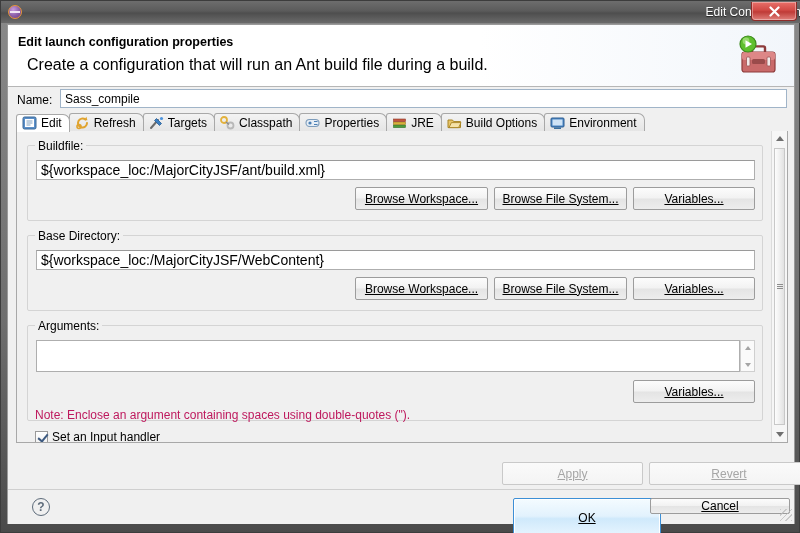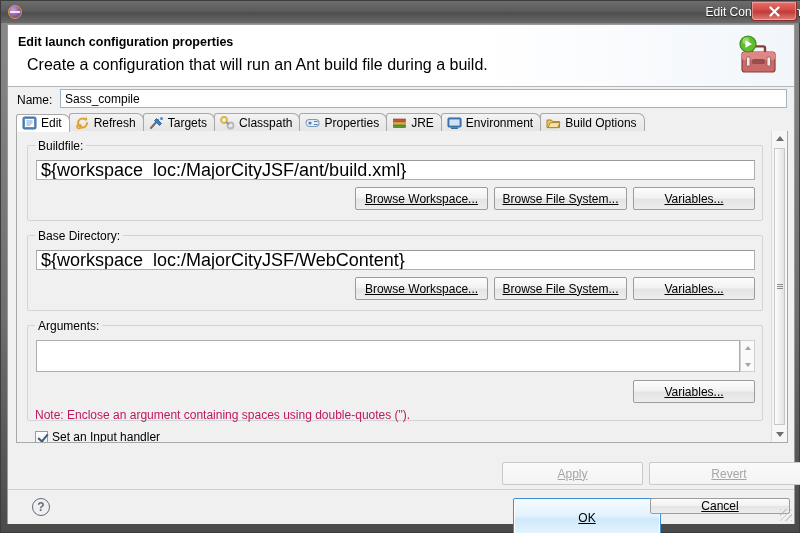--- a/index.html
+++ b/index.html
@@ -223,21 +223,21 @@
     font-size: 12px;
     color: #000;
   }
   .txt {
     position: absolute;
     box-sizing: border-box;
     border: 1px solid #aeaeae;
     border-top-color: #9a9a9a;
     background: #ffffff;
     font-family: "Liberation Sans", sans-serif;
-    font-size: 18px;
+    font-size: 14px;
     padding: 0 4px;
     color: #000;
     outline: none;
   }
   .ta {
     position: absolute;
     box-sizing: border-box;
     border: 1px solid #aeaeae;
     background: #ffffff;
     font-family: "Liberation Sans", sans-serif;
@@ -541,36 +541,36 @@
             <rect x="1.5" y="6" width="12" height="2.6" fill="#d9b23c" stroke="#9c7c21" stroke-width="0.6"></rect>
             <rect x="1.5" y="3" width="12" height="2.6" fill="#c2553f" stroke="#8f3928" stroke-width="0.6"></rect>
           </svg>
         </span>
         <span>JRE</span>
       </div>
 
       <div class="tab">
         <span class="ticon">
           <svg width="15" height="14" viewBox="0 0 15 14">
+            <path d="M1 4 h4.5 l1.2 1.6 H13.5 v6 H1 Z" fill="#e8c56a" stroke="#a88423" stroke-width="1"></path>
+            <path d="M2 11.6 L4.4 6.6 H14 L11.6 11.6 Z" fill="#f6e2a8" stroke="#a88423" stroke-width="0.9"></path>
+          </svg>
+        </span>
+        <span>Build Options</span>
+      </div>
+
+      <div class="tab">
+        <span class="ticon">
+          <svg width="15" height="14" viewBox="0 0 15 14">
             <rect x="1" y="2" width="13" height="9" rx="1" fill="#4a86c5" stroke="#2f5f92" stroke-width="1"></rect>
             <rect x="2.5" y="3.5" width="10" height="6" fill="#cfe3f5"></rect>
             <rect x="4" y="11.4" width="7" height="1.6" fill="#3a6f9e"></rect>
           </svg>
         </span>
         <span>Environment</span>
-      </div>
-
-      <div class="tab">
-        <span class="ticon">
-          <svg width="15" height="14" viewBox="0 0 15 14">
-            <path d="M1 4 h4.5 l1.2 1.6 H13.5 v6 H1 Z" fill="#e8c56a" stroke="#a88423" stroke-width="1"></path>
-            <path d="M2 11.6 L4.4 6.6 H14 L11.6 11.6 Z" fill="#f6e2a8" stroke="#a88423" stroke-width="0.9"></path>
-          </svg>
-        </span>
-        <span>Build Options</span>
       </div>
 
     </div>
 
     <div id="tabpanel">
       <div id="panelinner">
 
         <div class="group" style="left:10px; top:14px; width:736px; height:76px;">
           <span class="glabel">Buildfile:</span>
           <input class="txt" type="text" style="left: 8px; top: 14px; width: 719px; height: 20px;" value="${workspace_loc:/MajorCityJSF/ant/build.xml}">

